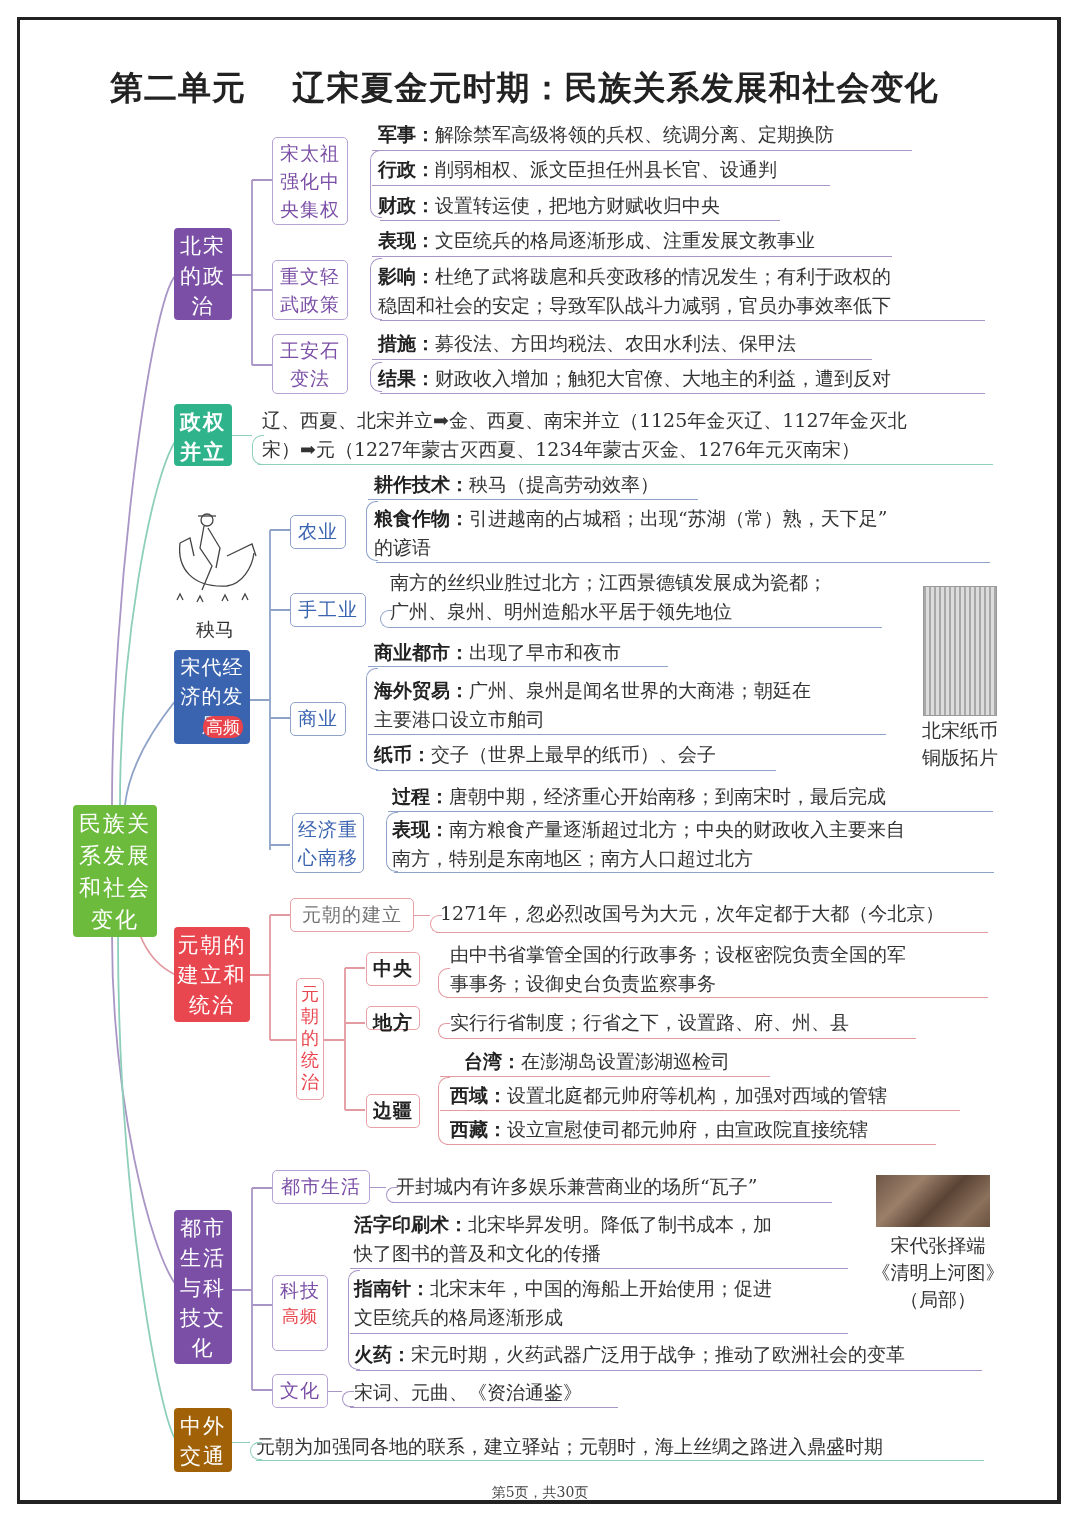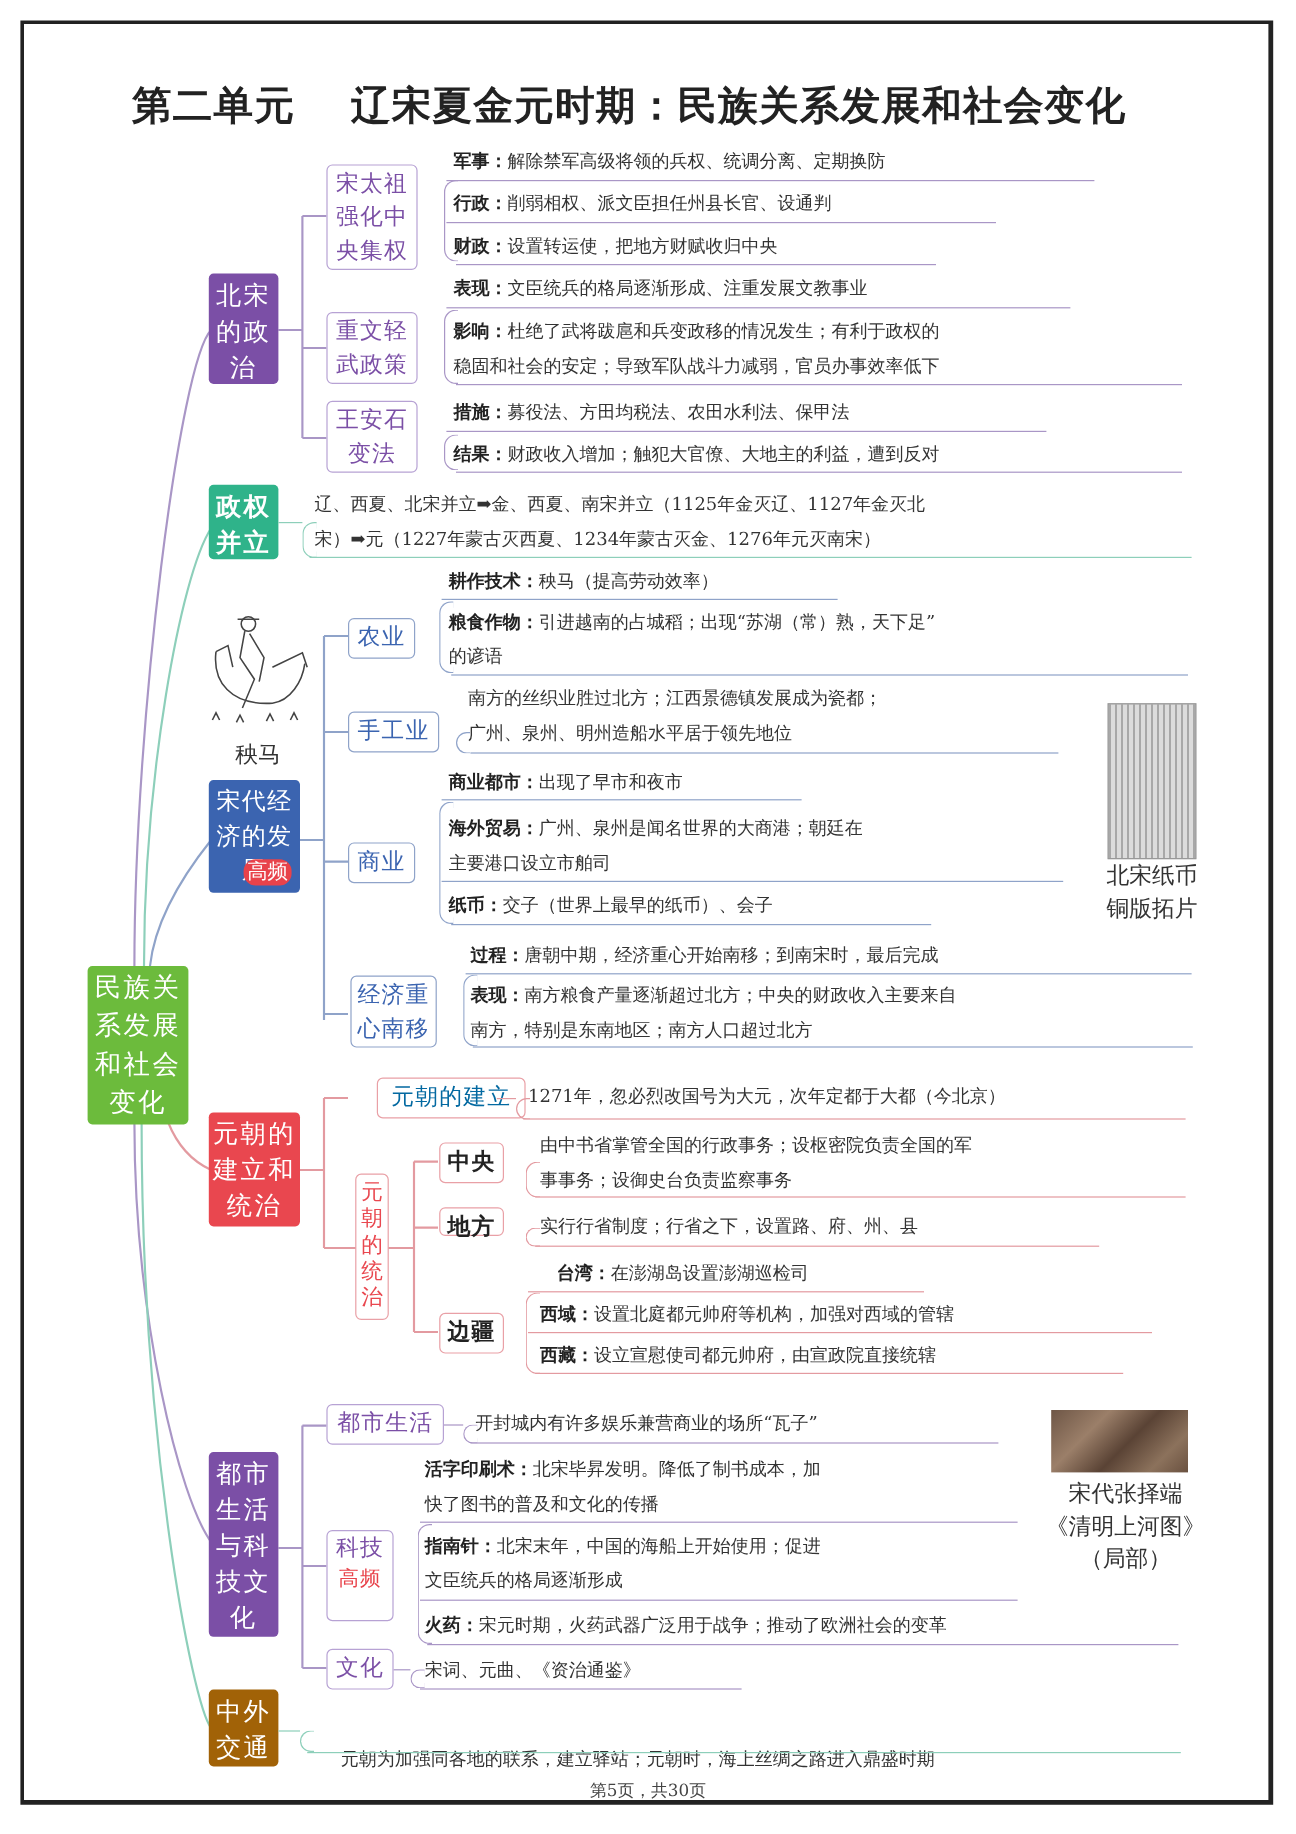--- a/index.html
+++ b/index.html
@@ -1,21 +1,21 @@
 <!DOCTYPE html>
 <html><head>
 <meta charset="utf-8">
 <style>
   html,body{margin:0;padding:0;background:#fff;}
   body{width:1080px;height:1528px;position:relative;overflow:hidden;font-family:"DejaVu Sans","Liberation Sans",sans-serif;color:#333;}
   .frame{position:absolute;left:17px;top:17px;width:1044px;height:1487px;border:3px solid #222;border-right-width:4px;border-bottom-width:4px;box-sizing:border-box;}
   .title{position:absolute;left:110px;top:66px;width:860px;font-size:33px;font-weight:bold;color:#222;letter-spacing:1px;white-space:nowrap;font-family:"DejaVu Sans",sans-serif;}
   .node{position:absolute;border-radius:4px;color:#fff;font-size:21px;line-height:30px;text-align:center;box-sizing:border-box;padding:3px 2px;letter-spacing:2px;}
   .sub{position:absolute;border:1.5px solid;border-radius:5px;background:#fff;font-size:19px;line-height:28px;text-align:center;box-sizing:border-box;padding:1px 3px;letter-spacing:1px;}
-  .t{position:absolute;font-size:15px;line-height:28px;color:#333;white-space:nowrap;font-family:"DejaVu Serif","Liberation Serif",serif;}
+  .t{position:absolute;font-size:19px;line-height:28px;color:#333;white-space:nowrap;font-family:"DejaVu Serif","Liberation Serif",serif;}
   .t b{font-family:"DejaVu Sans",sans-serif;font-weight:bold;color:#222;}
   .ul{position:absolute;height:0;border-bottom:1.5px solid;}
   .vbr{position:absolute;width:12px;border:1.5px solid;border-right:none;border-radius:10px 0 0 10px;box-sizing:border-box;}
   .hl{position:absolute;height:0;border-top:1.5px solid;}
   .badge{display:inline-block;background:#e8424a;color:#fff;border-radius:10px;font-size:17px;line-height:22px;padding:0 3px;letter-spacing:0;}
   .badge2{color:#e8424a;font-size:17px;}
   .caption{position:absolute;font-size:19px;line-height:27px;text-align:center;color:#333;font-family:"DejaVu Serif",serif;}
   .pic{position:absolute;}
   .footer{position:absolute;left:0;width:1080px;top:1484px;text-align:center;font-size:14px;color:#444;font-family:"DejaVu Serif",serif;}
   svg.lines{position:absolute;left:0;top:0;}
@@ -155,21 +155,21 @@
 <div class="t" style="left:392px;top:782px;"><b>过程：</b><span>唐朝中期，经济重心开始南移；到南宋时，最后完成</span></div>
 <div class="ul" style="left:388px;top:811px;width:605px;border-color:#8fa3c9;"></div>
 <div class="t" style="left:392px;top:815px;"><b>表现：</b><span>南方粮食产量逐渐超过北方；中央的财政收入主要来自</span></div>
 <div class="t" style="left:392px;top:844px;"><span>南方，特别是东南地区；南方人口超过北方</span></div>
 <div class="ul" style="left:394px;top:872px;width:600px;border-color:#8fa3c9;"></div>
 
 <div class="node" style="left:174px;top:927px;width:76px;height:95px;background:#e9474f;">
   <span>元朝的建立和统治</span>
 </div>
 
-<div class="sub" style="left:290px;top:898px;width:124px;height:34px;border-color:#e9a0a6;color:#0369a1;margin-left:24px;">
+<div class="sub" style="left:290px;top:898px;width:124px;height:34px;border-color:#e9a0a6;color:#737373;">
   <span>元朝的建立</span>
 </div>
 <div class="hl" style="left:414px;top:915px;width:16px;border-color:#e39aa0;"></div>
 <div class="vbr" style="left:430px;top:915px;height:18px;border-color:#e39aa0;"></div>
 <div class="t" style="left:440px;top:899px;">1271年，忽必烈改国号为大元，次年定都于大都（今北京）</div>
 <div class="ul" style="left:436px;top:932px;width:552px;border-color:#e39aa0;"></div>
 
 <div class="sub" style="left:296px;top:978px;width:28px;height:122px;border-color:#e9a0a6;color:#e9474f;line-height:22px;padding:4px 0;font-size:18px;">
   <span style="display:inline-block;width:18px;word-break:break-all;">元朝的统治</span>
 </div>
@@ -239,16 +239,16 @@
   <div>宋代张择端</div>
   <div>《清明上河图》</div>
   <div>（局部）</div>
 </div>
 
 <div class="node" style="left:174px;top:1408px;width:58px;height:64px;background:#a16207;">
   <span>中外交通</span>
 </div>
 <div class="hl" style="left:232px;top:1442px;width:18px;border-color:#8dcfba;"></div>
 <div class="vbr" style="left:250px;top:1442px;height:18px;border-color:#8dcfba;"></div>
-<div class="t" style="left:284px;top:1432px;margin-top:20px;">元朝为加强同各地的联系，建立驿站；元朝时，海上丝绸之路进入鼎盛时期</div>
+<div class="t" style="left:256px;top:1432px;">元朝为加强同各地的联系，建立驿站；元朝时，海上丝绸之路进入鼎盛时期</div>
 <div class="ul" style="left:256px;top:1460px;width:728px;border-color:#8dcfba;"></div>
 
 <div class="footer">第5页，共30页</div>
 
 </body></html>

